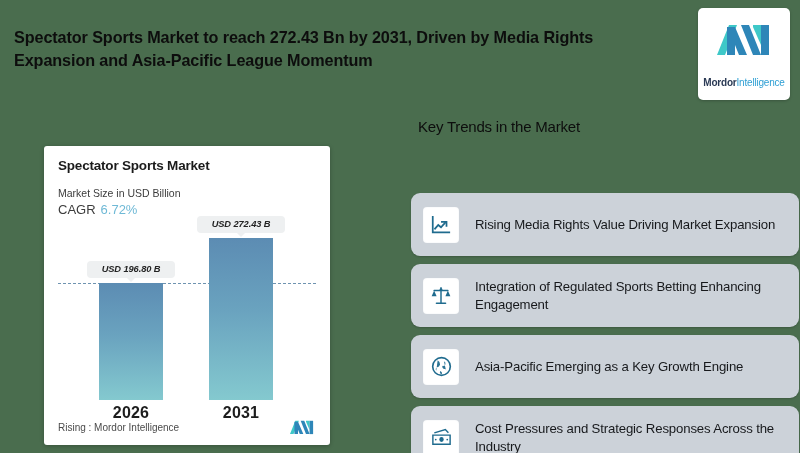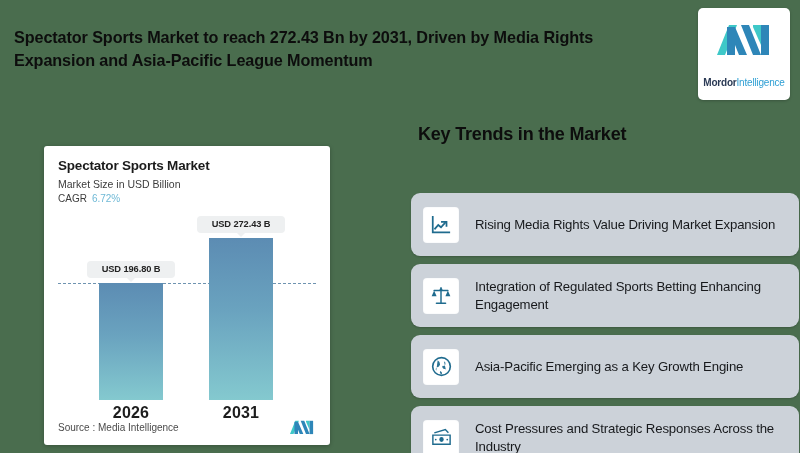--- a/index.html
+++ b/index.html
@@ -74,24 +74,24 @@
 
   .chart-title {
     font-size: 13.5px;
     font-weight: bold;
     color: #1b1b1b;
     letter-spacing: -0.2px;
   }
   .chart-subtitle {
     font-size: 10.5px;
     color: #3c3c3c;
-    margin-top: 5px;
+    margin-top: 14px;
   }
   .chart-cagr {
-    font-size: 10px;
+    font-size: 13px;
     color: #3c3c3c;
     margin-top: 3px;
   }
   .chart-cagr .cagr-value { color: #6fb9d6; margin-left: 5px; }
 
   .plot {
     position: absolute;
     left: 14px;
     top: 76px;
     width: 258px;
@@ -115,20 +115,21 @@
   .badge {
     position: absolute;
     background: #eef0f1;
     border-radius: 4px;
     padding: 3px 7px 4px 7px;
     font-size: 9.3px;
     font-weight: bold;
     color: #232323;
     white-space: nowrap;
     letter-spacing: -0.1px;
+    font-style: italic;
   }
   .badge::after {
     content: "";
     position: absolute;
     left: 50%;
     bottom: -4px;
     margin-left: -4px;
     border-left: 4px solid transparent;
     border-right: 4px solid transparent;
     border-top: 4px solid #eef0f1;
@@ -162,23 +163,23 @@
   .source-text {
     font-size: 10px;
     color: #4b4b4b;
   }
   .foot-logo { width: 28px; height: 16px; display: block; }
 
   
   .trends-heading {
     position: absolute;
     left: 418px;
-    top: 124px;
-    font-size: 18px;
-    font-weight: bold;
+    top: 118px;
+    font-size: 15px;
+    font-weight: normal;
     color: #0d0d0d;
     letter-spacing: -0.2px;
   }
 
   .cards {
     position: absolute;
     left: 411px;
     top: 165px;
     width: 388px;
     margin-top: 28px;
@@ -256,21 +257,21 @@
     <div class="badge" id="badge-0" style="left: 29px; width: 88px; text-align: center; top: 39.232px;">USD 196.80 B</div>
     <div class="badge" id="badge-1" style="left: 139px; width: 88px; text-align: center; top: -5.6418px;">USD 272.43 B</div>
   </div>
 
   <div class="x-labels">
     <div class="x-label" id="xlab-0" style="left: 33px; width: 80px;">2026</div>
     <div class="x-label" id="xlab-1" style="left: 143px; width: 80px;">2031</div>
   </div>
 
   <div class="chart-foot">
-    <div class="source-text">Source :  Media Intelligence</div>
+    <div class="source-text">Rising :  Mordor Intelligence</div>
     <svg class="foot-logo" viewBox="0 0 58 36">
       <polygon points="2,34 14,4 22,4 10,34" fill="#3ec8c8"></polygon>
       <polygon points="12,34 12,6 20,6 32,34 24,34 20,24 20,34" fill="#2e86b8"></polygon>
       <polygon points="26,4 34,4 46,34 38,34" fill="#2e86b8"></polygon>
       <polygon points="38,4 46,4 46,24 38,6" fill="#3ec8c8"></polygon>
       <polygon points="46,4 54,4 54,34 46,34" fill="#2e86b8"></polygon>
     </svg>
   </div>
 </div>
 

